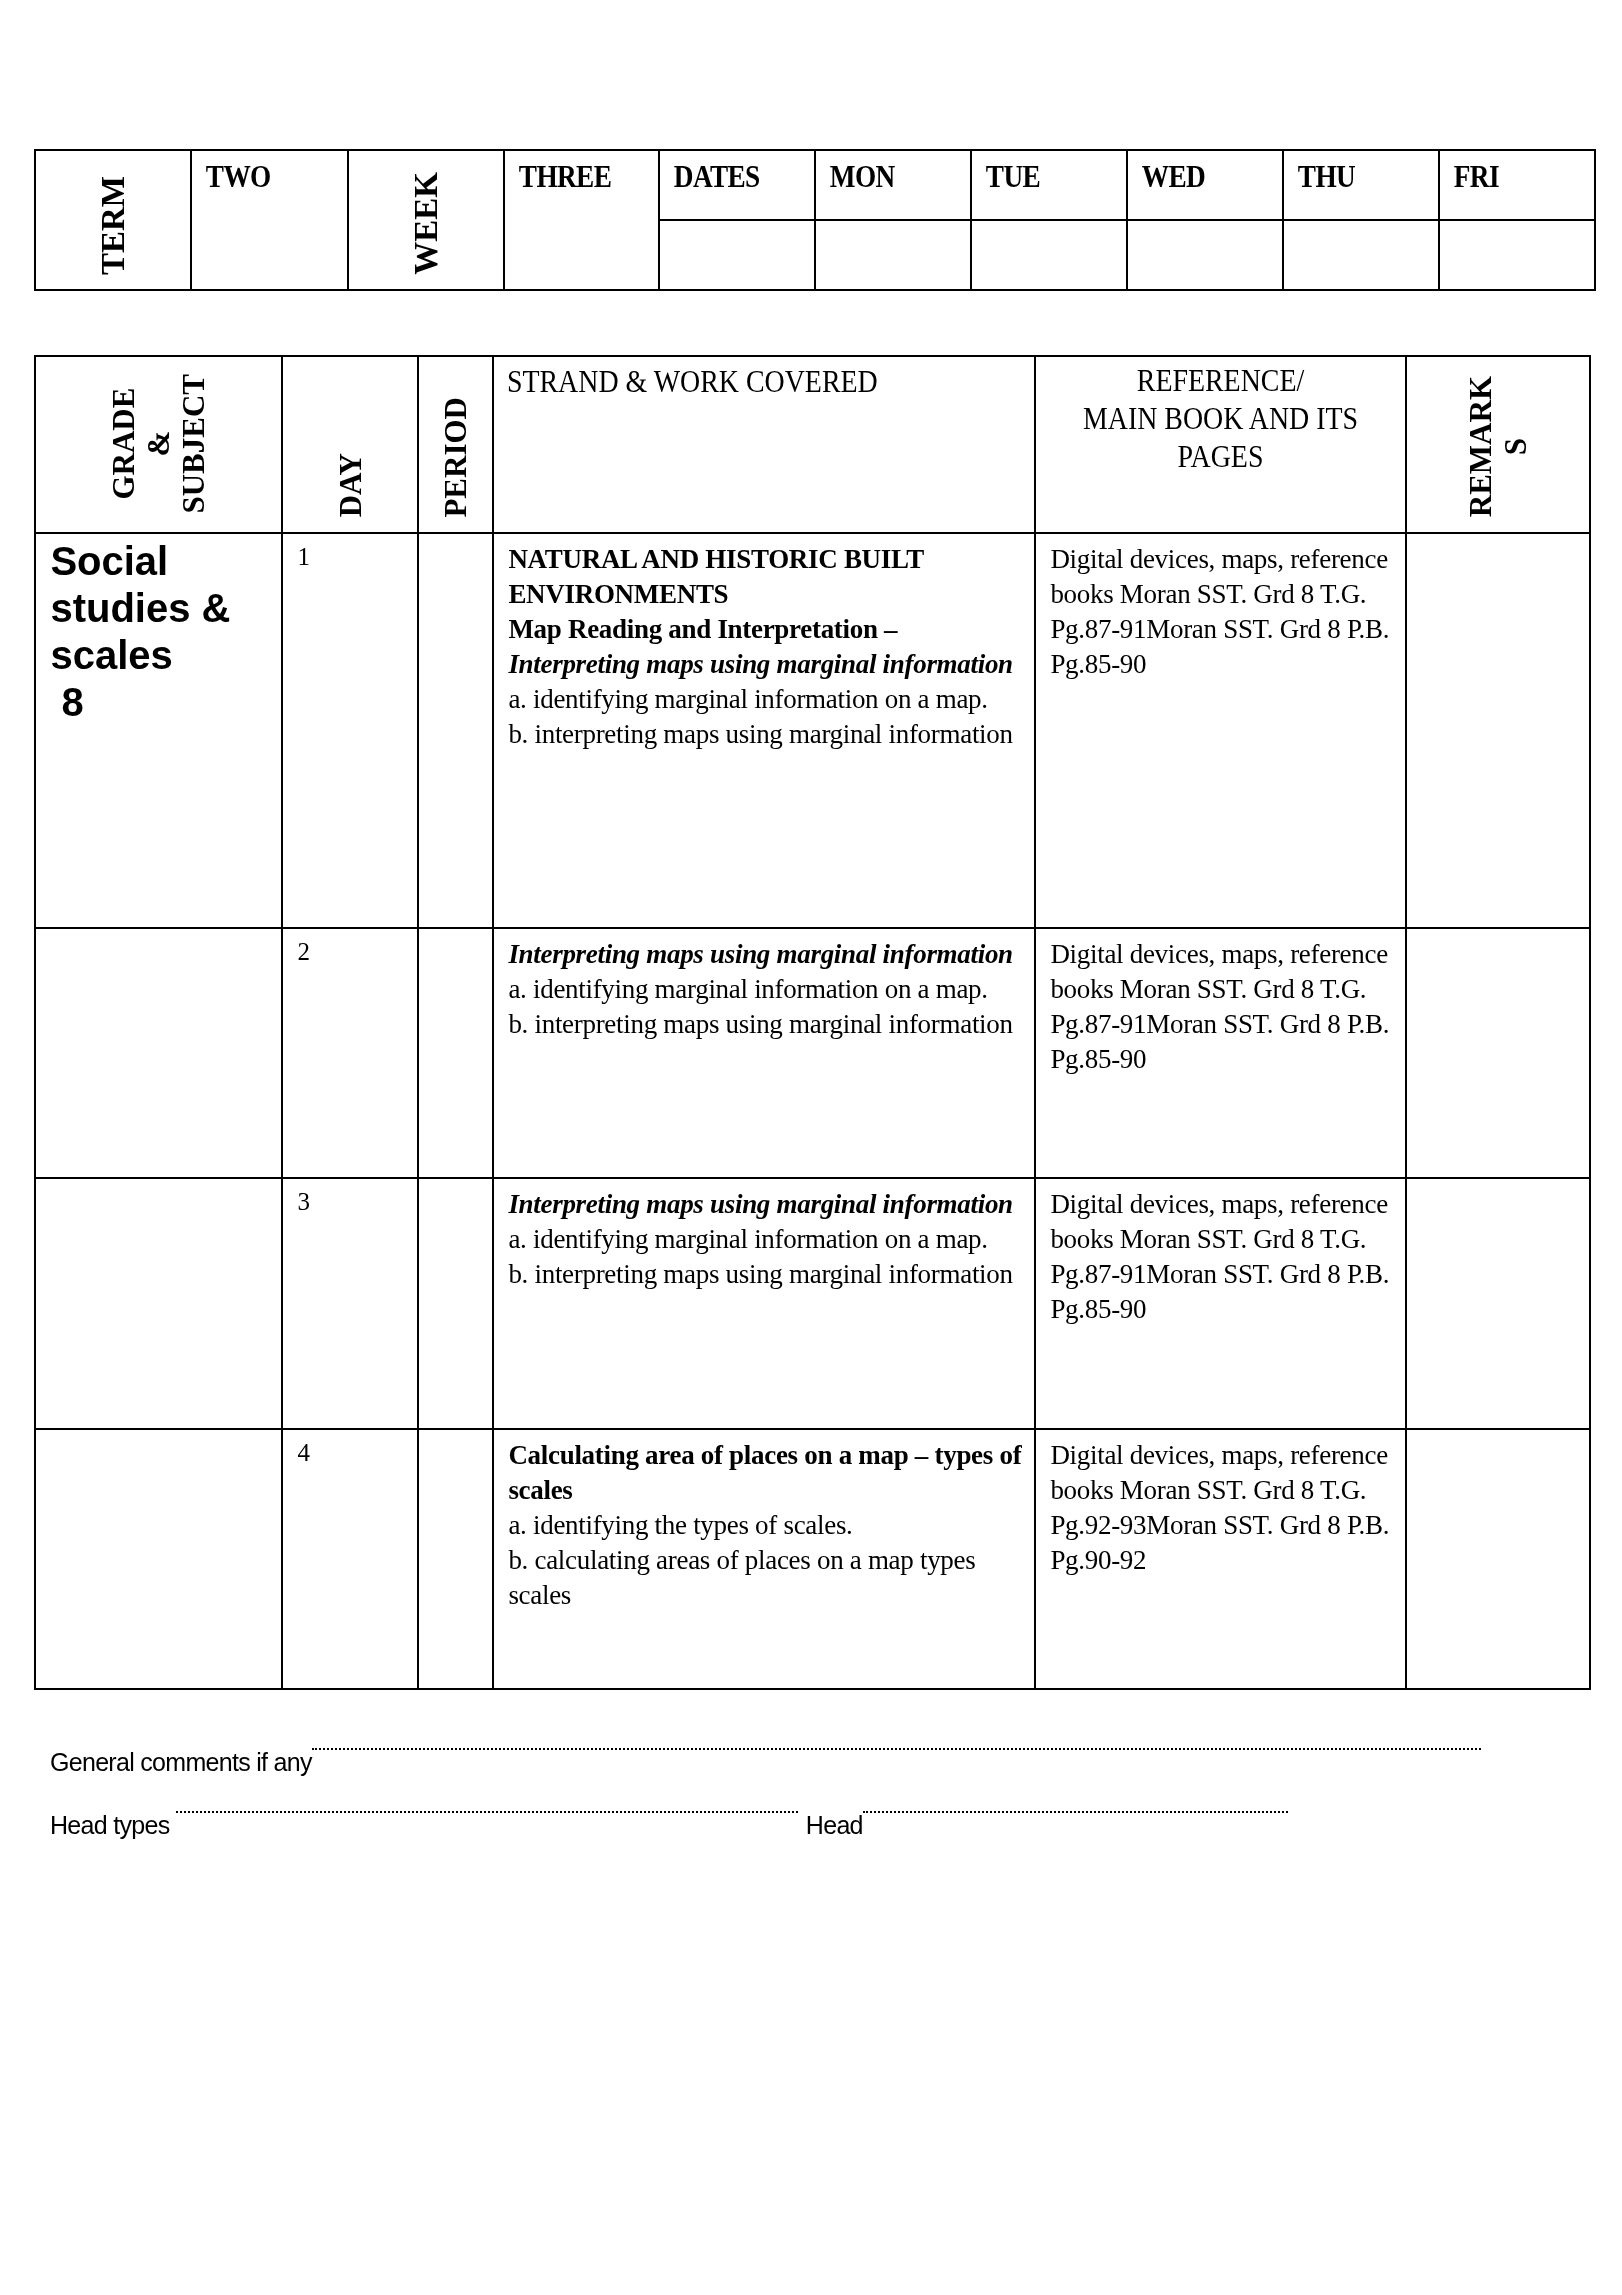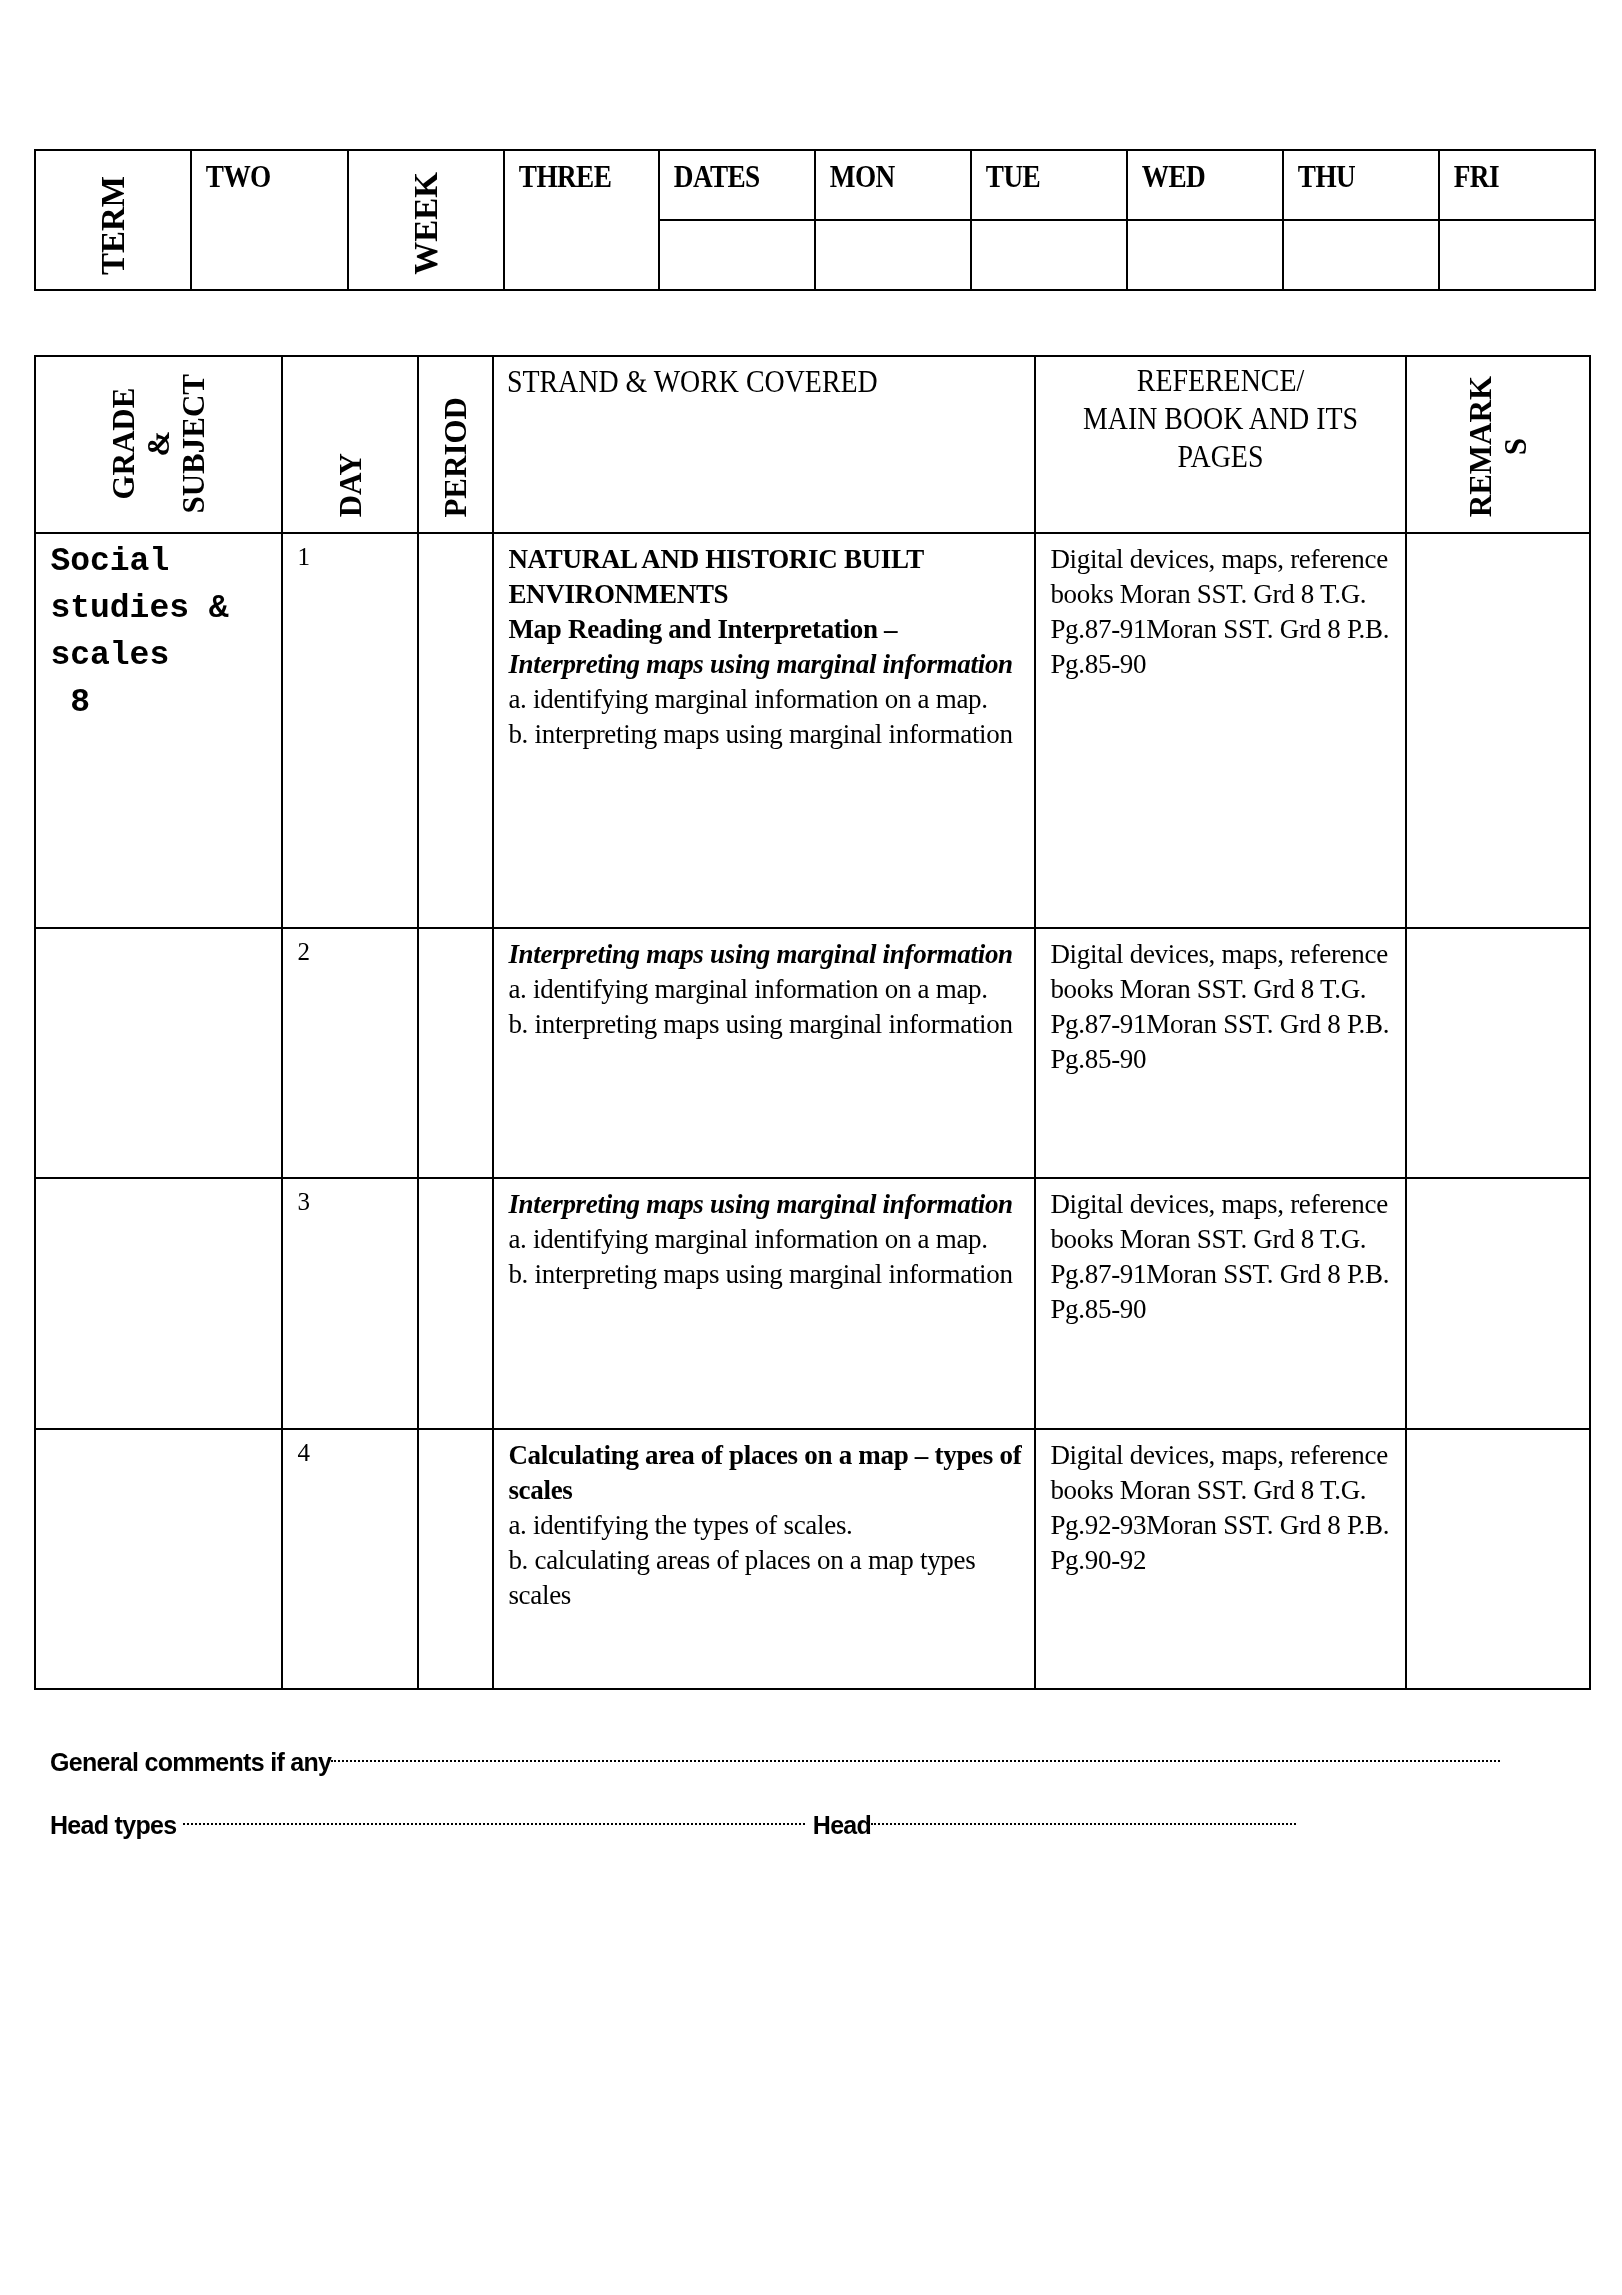--- a/index.html
+++ b/index.html
@@ -13,29 +13,29 @@
   .hdr-word { font-family:"Liberation Serif",serif; font-weight:bold; font-size:31px; padding:7.9px 0 0 15.7px; letter-spacing:-0.7px; transform:scaleX(0.88); transform-origin:left top; white-space:nowrap; }
   .vert-cell { position:relative; }
   .vert-wrap { position:absolute; left:0; right:0; bottom:14.4px; display:flex; justify-content:center; }
   .vtext { writing-mode:vertical-rl; transform:rotate(180deg); font-family:"Liberation Serif",serif; font-weight:bold; font-size:33px; white-space:nowrap; line-height:1; }
 
   
   #plan-table { left:34px; top:355px; width:1555px; }
   .h-main { font-family:"Liberation Serif",serif; font-size:31px; padding:6.5px 0 0 14.4px; transform:scaleX(0.9); transform-origin:left top; white-space:nowrap; }
   .h-ref { font-family:"Liberation Serif",serif; font-size:31px; text-align:center; line-height:38px; padding-top:5.2px; transform:scaleX(0.9); transform-origin:center top; }
   .vtext2 { writing-mode:vertical-rl; transform:rotate(180deg); font-family:"Liberation Serif",serif; font-weight:bold; font-size:31px; line-height:35px; white-space:nowrap; text-align:center; }
-  .subject { font-family:Liberation Mono, monospace; font-weight:bold; font-size:33px; line-height:47px; padding:3.9px 0 0 14.4px; }
+  .subject { font-family:Liberation Sans, sans-serif; font-weight:bold; font-size:40px; line-height:47px; padding:3.9px 0 0 14.4px; }
   .day { font-family:"Liberation Serif",serif; font-size:25px; padding:9.2px 0 0 14.4px; }
   .work { font-family:Liberation Serif, serif; font-size:27px; line-height:35px; padding:7.9px 10.5px 0 14.4px; letter-spacing:-0.3px; }
   .work .b { font-weight:bold; }
   .work .bi { font-weight:bold; font-style:italic; }
   .ref { font-family:"Liberation Serif",serif; font-size:27px; line-height:35px; padding:7.9px 10.5px 0 14.4px; letter-spacing:-0.3px; }
 
   
-  .footer-line { position:absolute; left:50px; font-family:"Liberation Sans",sans-serif; font-weight:bold; font-size:25px; letter-spacing:-0.7px; display:flex; align-items:center; }
+  .footer-line { position:absolute; left:50px; font-family:"Liberation Sans",sans-serif; font-weight:normal; font-size:25px; letter-spacing:-0.7px; display:flex; align-items:flex-start; }
   .dots { display:inline-block; border-bottom:2px dotted #000; height:0; margin-bottom:3.9px; }
 </style>
 </head>
 <body>
 
 <table id="term-table">
   <colgroup>
     <col style="width:156px">
       <col style="width:157px">
       <col style="width:156px">

